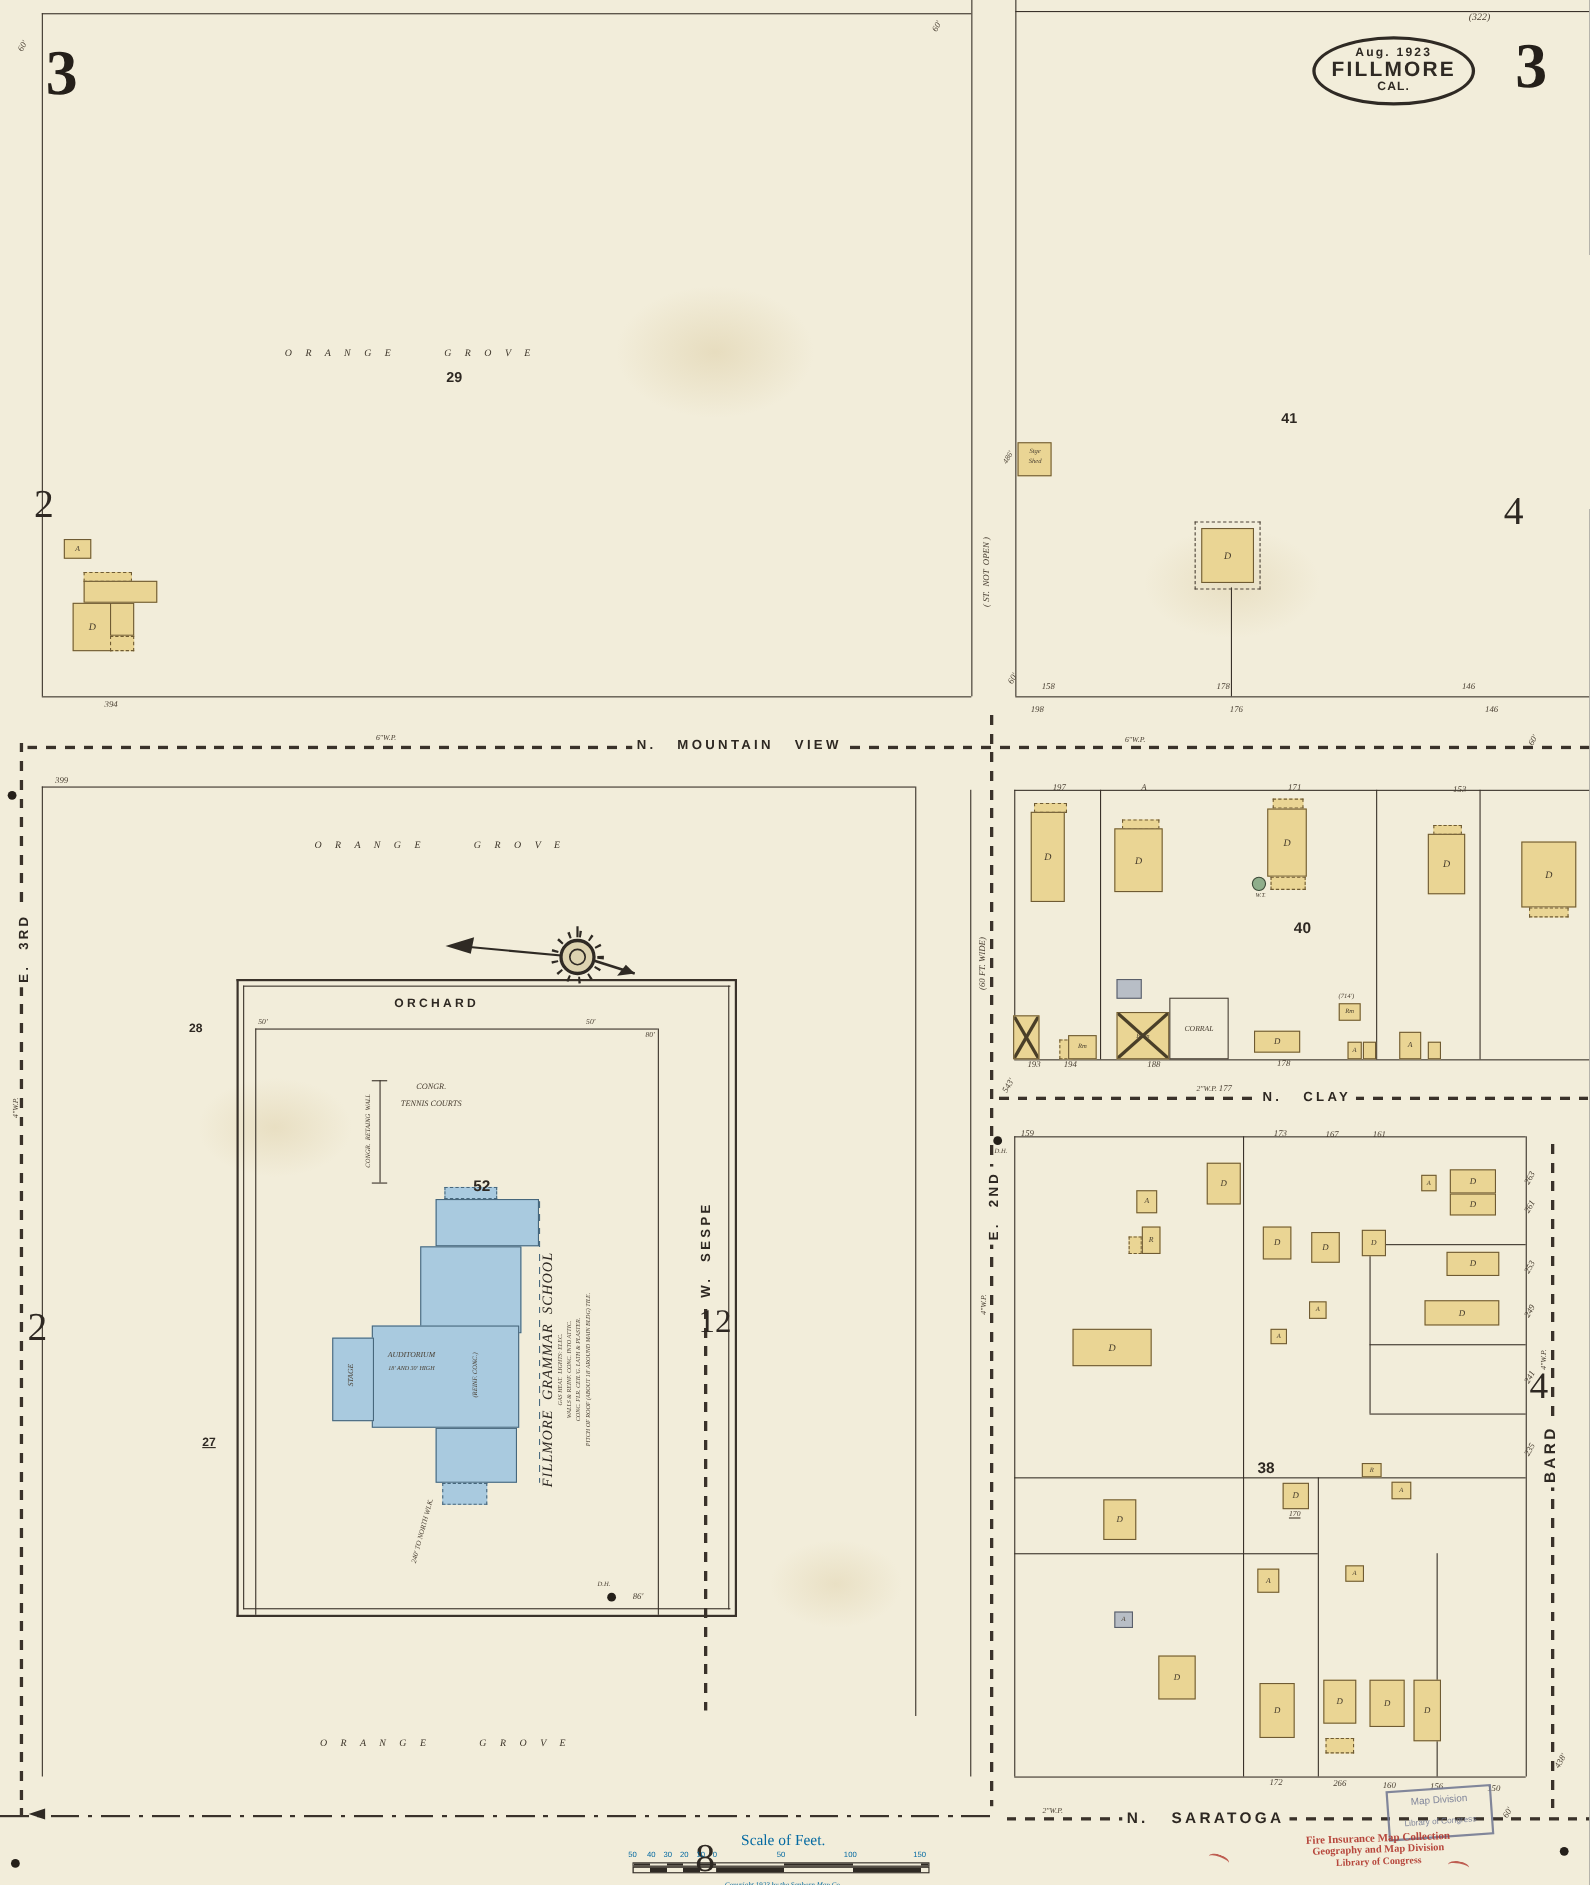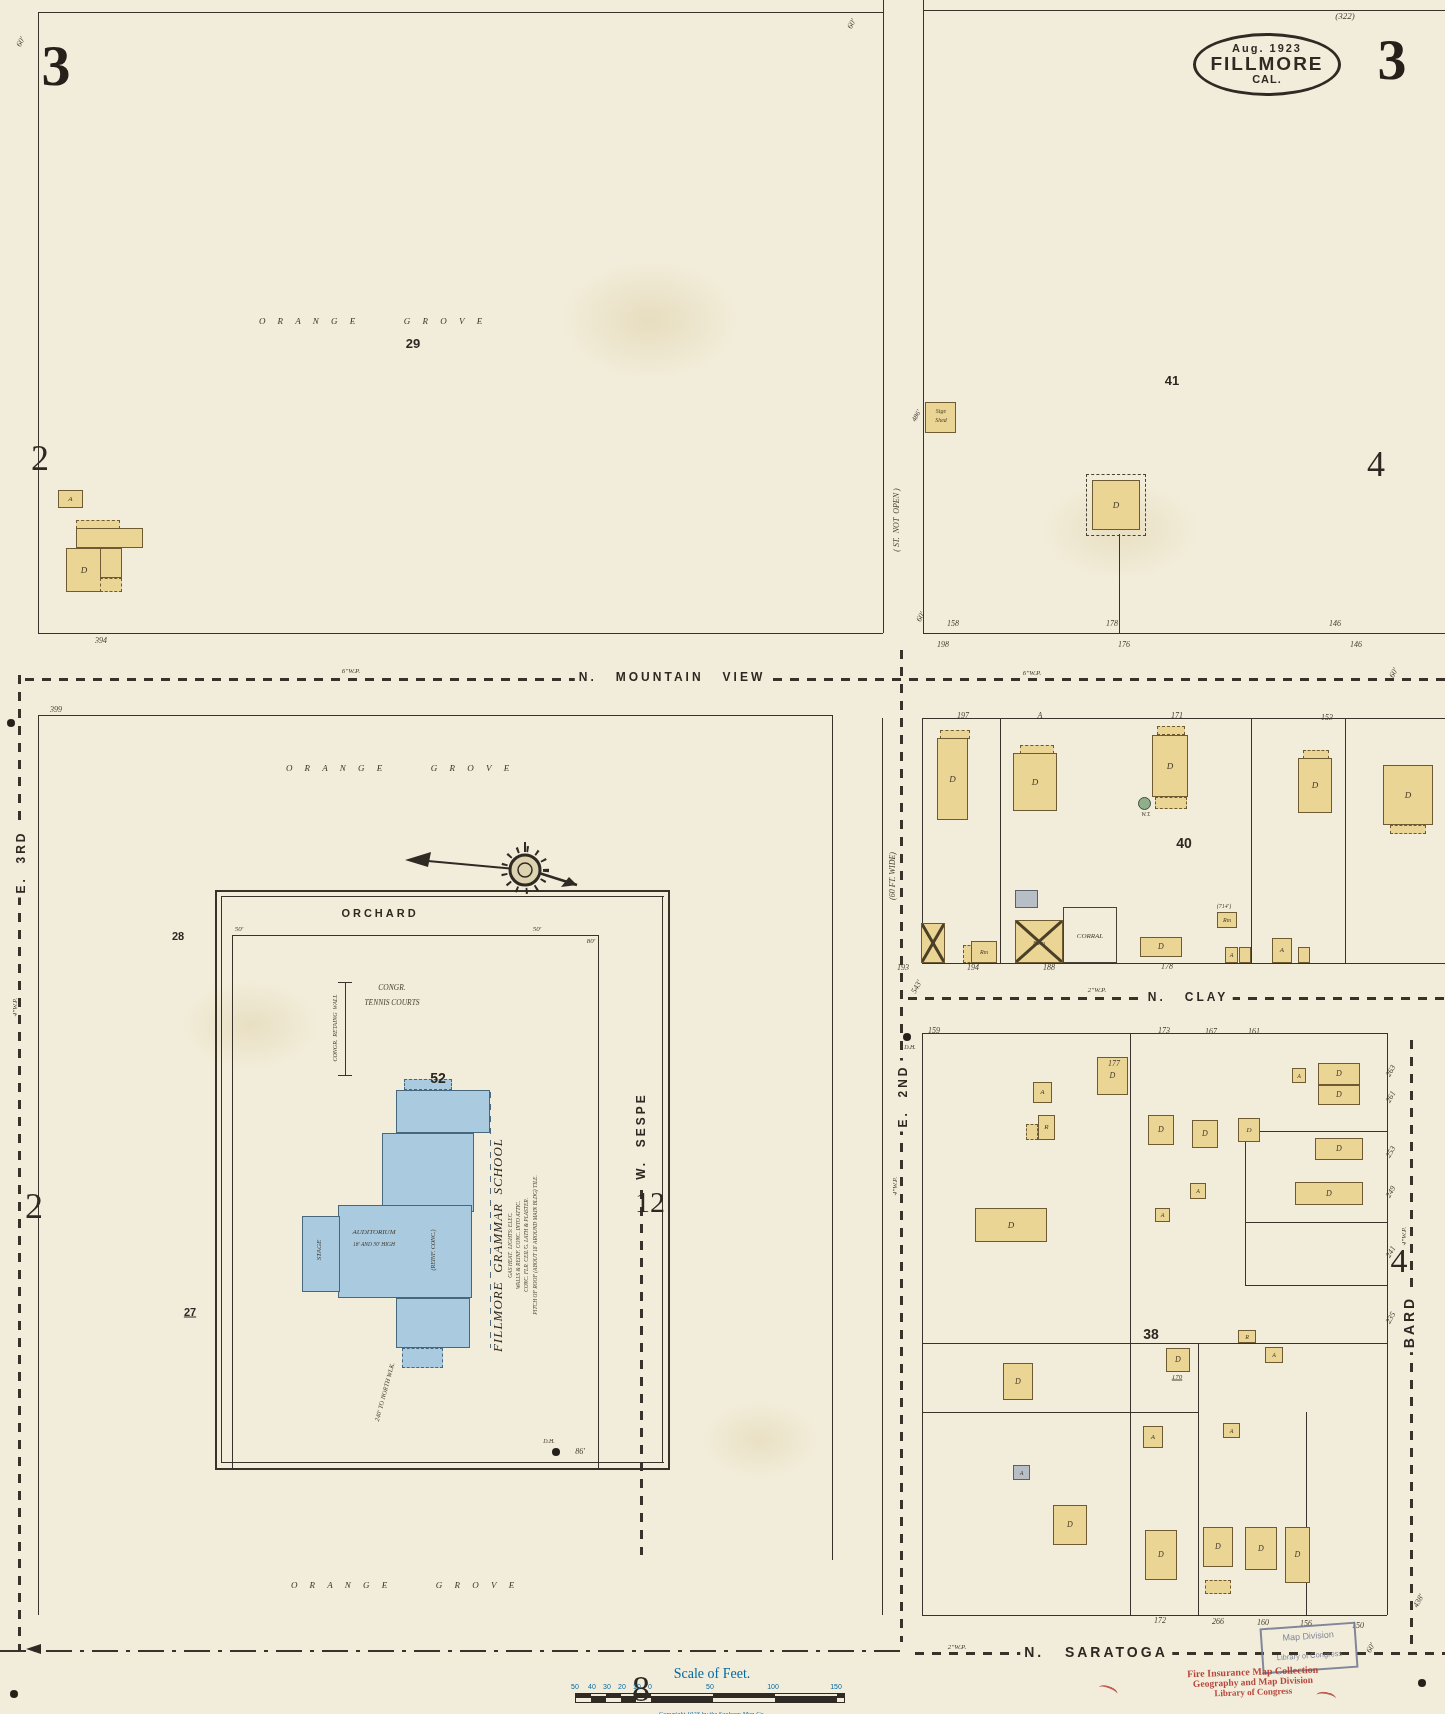--- a/index.html
+++ b/index.html
@@ -302,21 +302,21 @@
       <span class="map-text c-ref" style="left: 1399px; top: 1261px; font-size: 34px;">4</span>
       <span class="map-text c-ref" style="left: 641px; top: 1689px; font-size: 36px;">8</span>
       <span class="map-text c-ref" style="left: 650px; top: 1202px; font-size: 30px;">12</span>
       <span class="map-text c-street pbg" style="left: 672px; top: 677px; font-size: 12px;">N.   MOUNTAIN   VIEW</span>
       <span class="map-text c-street pbg" style="left: 1188px; top: 997px; font-size: 12px;">N.   CLAY</span>
       <span class="map-text c-street pbg" style="left: 1096px; top: 1652px; font-size: 14px;">N.   SARATOGA</span>
       <span class="map-text c-street pbg" style="left: 903px; top: 1096px; font-size: 12px; transform: translate(-50%, -50%) rotate(-90deg);">E.  2ND</span>
       <span class="map-text c-street pbg" style="left: 21px; top: 862px; font-size: 12px; transform: translate(-50%, -50%) rotate(-90deg);">E.  3RD</span>
       <span class="map-text c-street pbg" style="left: 641px; top: 1136px; font-size: 12px; transform: translate(-50%, -50%) rotate(-90deg);">W.  SESPE</span>
       <span class="map-text c-street pbg" style="left: 1409px; top: 1322px; font-size: 14px; transform: translate(-50%, -50%) rotate(-90deg);">BARD</span>
-      <span class="map-text c-street" style="left: 380px; top: 913px; font-size: 11px;">ORCHARD</span>
+      <span class="map-text c-street" style="left: 397px; top: 913px; font-size: 11px;">ORCHARD</span>
       <span class="map-text c-grove" style="left: 373px; top: 321px; font-size: 9px;">O R A N G E      G R O V E</span>
       <span class="map-text c-grove" style="left: 400px; top: 768px; font-size: 9px;">O R A N G E      G R O V E</span>
       <span class="map-text c-grove" style="left: 405px; top: 1585px; font-size: 9px;">O R A N G E      G R O V E</span>
       <span class="map-text c-bnum" style="left: 413px; top: 343px; font-size: 13px;">29</span>
       <span class="map-text c-bnum" style="left: 1172px; top: 380px; font-size: 13px;">41</span>
       <span class="map-text c-bnum" style="left: 1184px; top: 843px; font-size: 14px;">40</span>
       <span class="map-text c-bnum" style="left: 1151px; top: 1334px; font-size: 14px;">38</span>
       <span class="map-text c-bnum" style="left: 438px; top: 1078px; font-size: 14px;">52</span>
       <span class="map-text c-bnum" style="left: 178px; top: 936px; font-size: 11px;">28</span>
       <span class="map-text c-bnum" style="left: 190px; top: 1312px; font-size: 11px; text-decoration: underline;">27</span>
@@ -341,26 +341,26 @@
       <span class="map-text c-lot" style="left: 953px; top: 624px; font-size: 8px;">158</span>
       <span class="map-text c-lot" style="left: 1112px; top: 624px; font-size: 8px;">178</span>
       <span class="map-text c-lot" style="left: 1335px; top: 624px; font-size: 8px;">146</span>
       <span class="map-text c-lot" style="left: 943px; top: 645px; font-size: 8px;">198</span>
       <span class="map-text c-lot" style="left: 1124px; top: 645px; font-size: 8px;">176</span>
       <span class="map-text c-lot" style="left: 1356px; top: 645px; font-size: 8px;">146</span>
       <span class="map-text c-lot" style="left: 963px; top: 716px; font-size: 8px;">197</span>
       <span class="map-text c-lot" style="left: 1040px; top: 716px; font-size: 8px;">A</span>
       <span class="map-text c-lot" style="left: 1177px; top: 716px; font-size: 8px;">171</span>
       <span class="map-text c-lot" style="left: 1327px; top: 718px; font-size: 8px; font-family: Liberation Serif, serif;">153</span>
-      <span class="map-text c-lot" style="left: 903px; top: 968px; font-size: 8px;">193</span>
+      <span class="map-text c-lot" style="left: 940px; top: 968px; font-size: 8px;">193</span>
       <span class="map-text c-lot" style="left: 973px; top: 968px; font-size: 8px;">194</span>
       <span class="map-text c-lot" style="left: 1049px; top: 968px; font-size: 8px;">188</span>
       <span class="map-text c-lot" style="left: 1167px; top: 967px; font-size: 8px;">178</span>
       <span class="map-text c-lot" style="left: 934px; top: 1031px; font-size: 8px;">159</span>
-      <span class="map-text c-lot" style="left: 1114px; top: 1064px; font-size: 8px;">177</span>
+      <span class="map-text c-lot" style="left: 1114px; top: 990px; font-size: 8px;">177</span>
       <span class="map-text c-lot" style="left: 1164px; top: 1031px; font-size: 8px;">173</span>
       <span class="map-text c-lot" style="left: 1211px; top: 1032px; font-size: 8px;">167</span>
       <span class="map-text c-lot" style="left: 1254px; top: 1032px; font-size: 8px;">161</span>
       <span class="map-text c-lot" style="left: 1160px; top: 1621px; font-size: 8px;">172</span>
       <span class="map-text c-lot" style="left: 1218px; top: 1622px; font-size: 8px;">266</span>
       <span class="map-text c-lot" style="left: 1263px; top: 1623px; font-size: 8px;">160</span>
       <span class="map-text c-lot" style="left: 1306px; top: 1624px; font-size: 8px;">156</span>
       <span class="map-text c-lot" style="left: 1358px; top: 1626px; font-size: 8px;">150</span>
       <span class="map-text c-lot" style="left: 1391px; top: 1071px; font-size: 8px; transform: translate(-50%, -50%) rotate(-60deg);">263</span>
       <span class="map-text c-lot" style="left: 1391px; top: 1097px; font-size: 8px; transform: translate(-50%, -50%) rotate(-60deg);">261</span>

